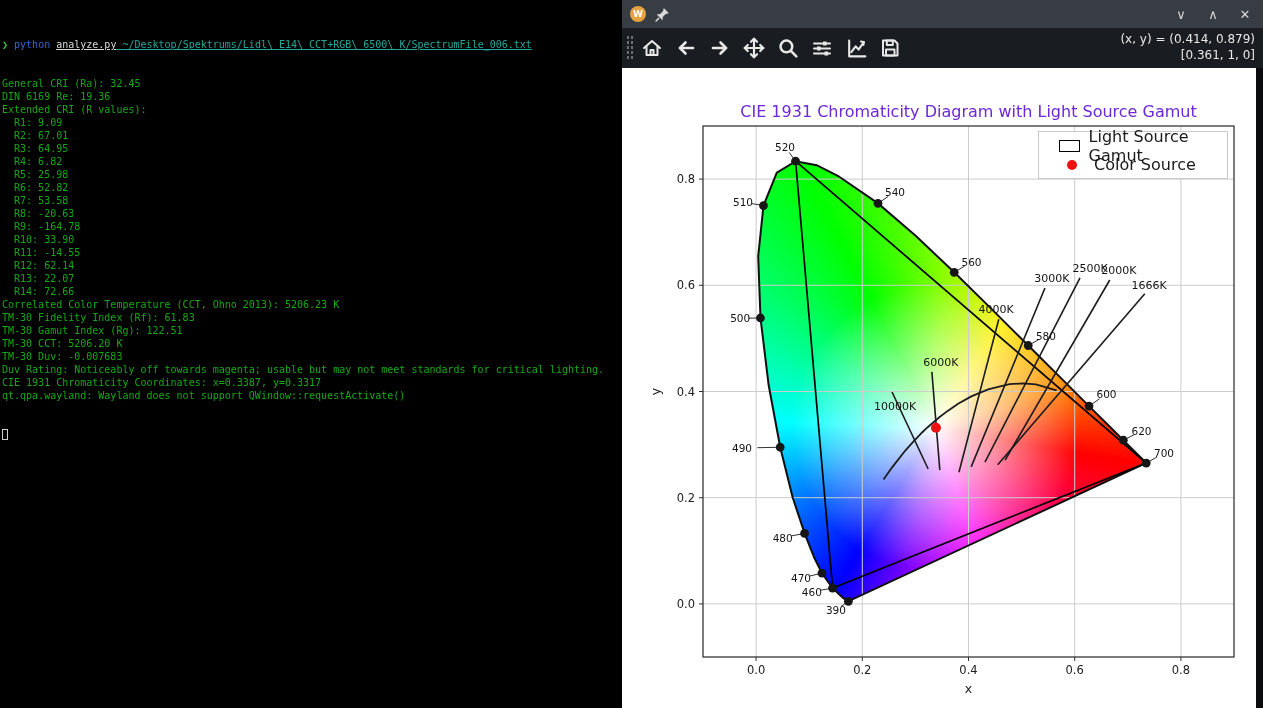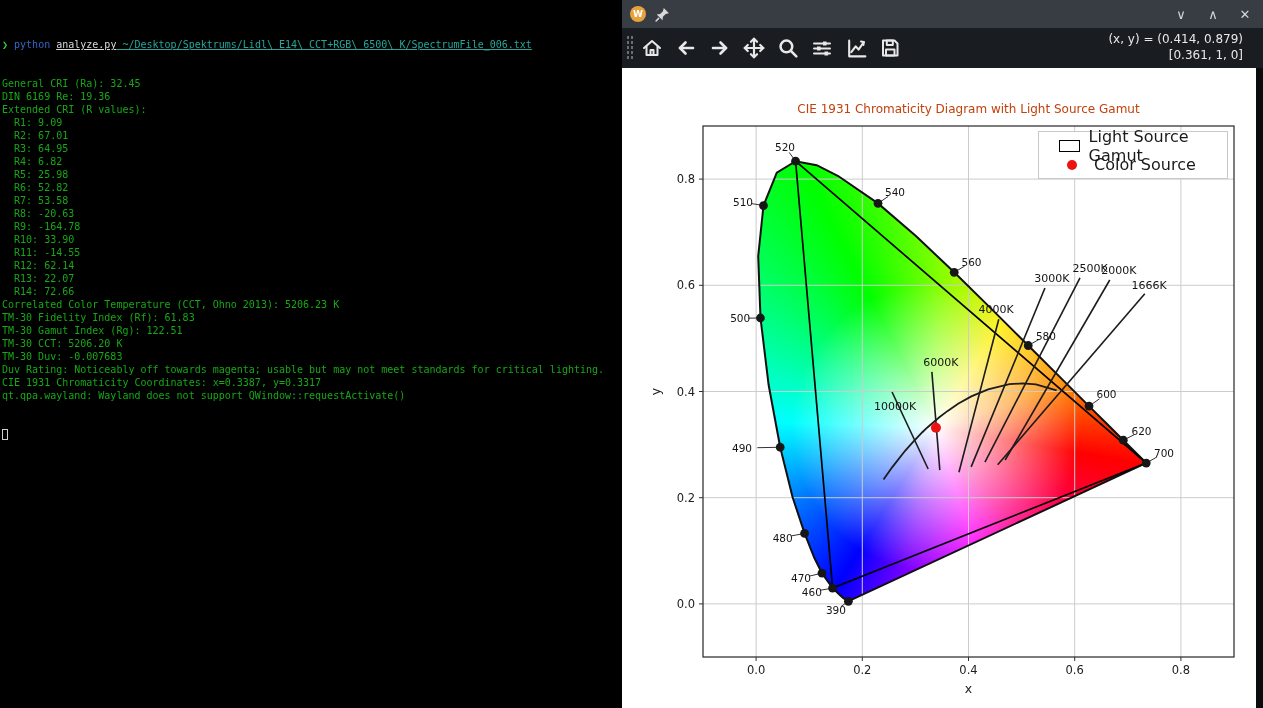--- a/index.html
+++ b/index.html
@@ -35,26 +35,26 @@
 
   .toolbar {
     position:absolute; left:0; top:28px; width:641px; height:40px; background:#191c20;
     display:flex; align-items:center;
   }
   .grip { width:8px; height:26px; margin-left:4px;
     background-image:radial-gradient(#6a6d72 1px, transparent 1.2px);
     background-size:4px 5px; }
   .tool-btn { width:32px; height:32px; display:flex; align-items:center; justify-content:center; margin-left:2px; }
   .tool-btn svg { stroke:#e8e8e8; fill:none; stroke-width:2; stroke-linecap:round; stroke-linejoin:round; }
-  .coords { position:absolute; right:20px; top:3px; text-align:right; color:#e8e8e8;
+  .coords { position:absolute; right:8px; top:3px; text-align:right; color:#e8e8e8;
     font-size:12px; line-height:16px; font-family:"DejaVu Sans", sans-serif; }
 
   .canvas { position:absolute; left:0; top:68px; width:634px; height:640px; background:#fff; }
   .fig-title { position:absolute; left:81px; top:34px; width:531px; text-align:center;
-    font-size:12px; color:#c2410c; }
+    font-size:16px; color:#6d28d9; }
   #horseshoe { position:absolute; left:81px; top:58px; width:531px; height:531px; }
   #plot-svg { position:absolute; left:0; top:0; }
 
   .legend { position:absolute; left:416px; top:63px; width:190px; height:48px; background:#fff;
     border:1px solid #c8c8c8; font-size:16px; color:#1a1a1a; padding:4px 20px; }
   .leg-row { display:flex; align-items:center; height:19px; gap:9px; }
   .leg-swatch { width:27px; height:12px; background:#fff; border:1.3px solid #000; }
   .leg-dot { width:10px; height:10px; border-radius:50%; background:#ee1111; margin:0 8px; }
 </style>
 </head>

